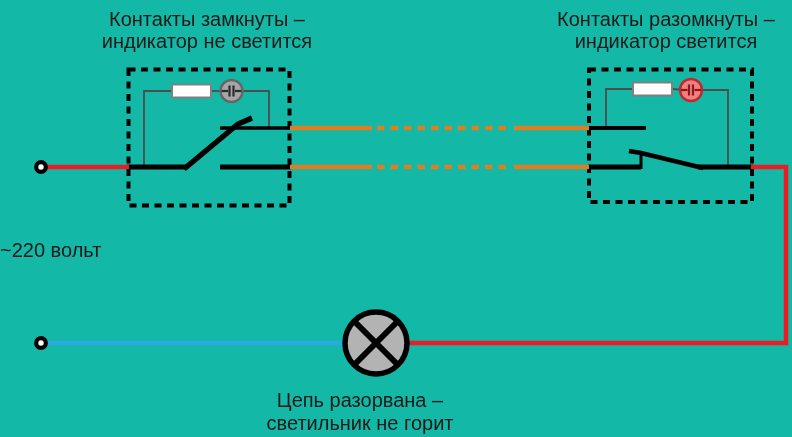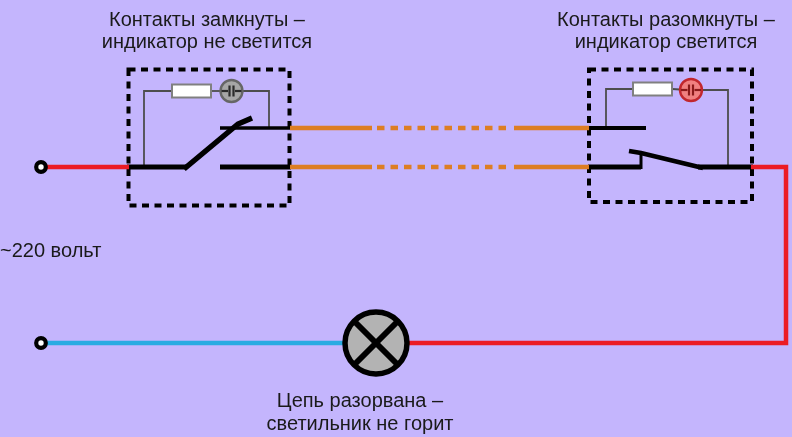--- a/index.html
+++ b/index.html
@@ -1,20 +1,20 @@
 <!DOCTYPE html>
 <html><head>
 <meta charset="utf-8">
 <style>
   html, body { margin: 0; padding: 0; background: #ffffff; }
   .stage {
     position: relative;
     width: 792px;
     height: 437px;
-    background: #c4b5fd;
+    background: #14b8a6;
     overflow: hidden;
     font-family: "Liberation Sans", "DejaVu Sans", sans-serif;
   }
   svg text {
     font-family: "Liberation Sans", "DejaVu Sans", sans-serif;
     font-size: 20px;
     fill: #1a1a1a;
   }
 </style>
 </head>

